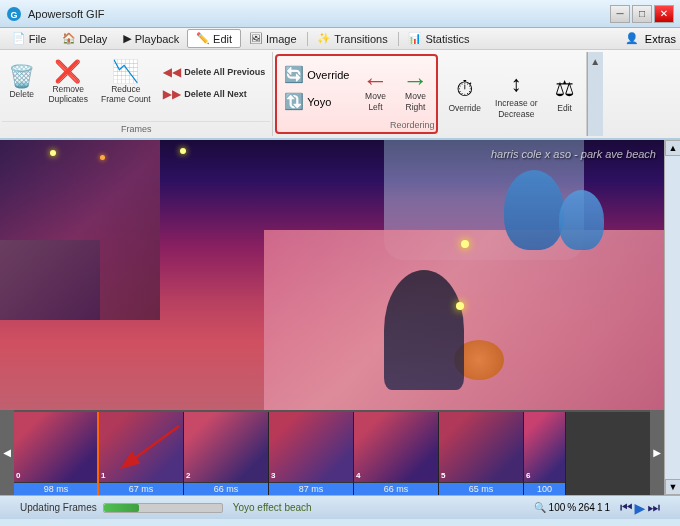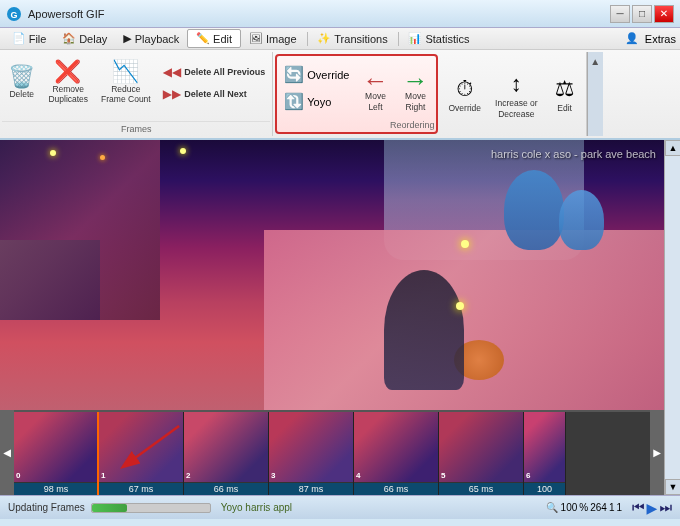--- a/index.html
+++ b/index.html
@@ -63,20 +63,21 @@
       background: #1a1a2e;
       height: 270px;
       overflow: hidden;
     }
     .watermark {
       position: absolute;
       top: 8px;
       right: 8px;
       color: rgba(255,255,255,0.7);
       font-size: 11px;
+      font-style: italic;
       text-shadow: 1px 1px 2px rgba(0,0,0,0.8);
     }
 
     
     .frame-strip {
       height: 85px;
       background: #3a3a3a;
       border-top: 2px solid #555;
       display: flex;
       align-items: stretch;
@@ -93,21 +94,21 @@
     }
     .frame-thumb.selected { outline: 2px solid #ff6600; }
     .frame-img {
       flex: 1;
       background: linear-gradient(135deg, #c04060 0%, #3d2070 100%);
       position: relative;
       overflow: hidden;
       min-height: 55px;
     }
     .frame-ms {
-      background: #0c4a6e;
+      background: #3b82f6;
       color: #eee;
       font-size: 9px;
       text-align: center;
       padding: 1px 13px;
       border-top: 1px solid #333;
     }
     .frame-strip-arrow {
       width: 14px;
       height: 85px;
       background: #666;
@@ -119,21 +120,21 @@
       font-size: 10px;
     }
 
     
     .status-bar {
       height: 24px;
       background: linear-gradient(to bottom, #d8e8f5, #c0d4e8);
       border-top: 1px solid #aac;
       display: flex;
       align-items: center;
-      padding: 0 8px;
+      padding: 0 20px;
       gap: 6px;
       font-size: 10px;
     }
     .progress-label { color: #333; white-space: nowrap; }
     .progress-bar-bg {
       width: 120px;
       height: 10px;
       background: #ccc;
       border: 1px solid #aaa;
       border-radius: 2px;
@@ -476,21 +477,21 @@
     <div class="ss-track"></div>
     <div class="ss-arrow">▼</div>
   </div>
 </div>
 
 <div class="status-bar">
   <span class="progress-label">Updating Frames</span>
   <div class="progress-bar-bg">
     <div class="progress-bar-fill" style="width: 30%;"></div>
   </div>
-  <span class="status-msg">Yoyo harris appl</span>
+  <span class="status-msg">Yoyo effect beach</span>
   <div class="status-zoom">
     <span style="cursor:pointer;">🔍</span>
     <span>100</span>
     <span>%</span>
     <span>264</span>
     <span>1</span>
     <span>1</span>
   </div>
   <div class="status-nav">
     <span class="status-nav-btn">⏮</span>

